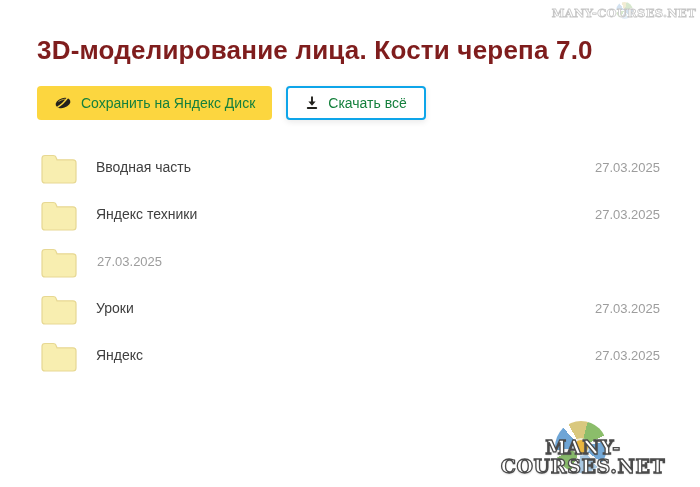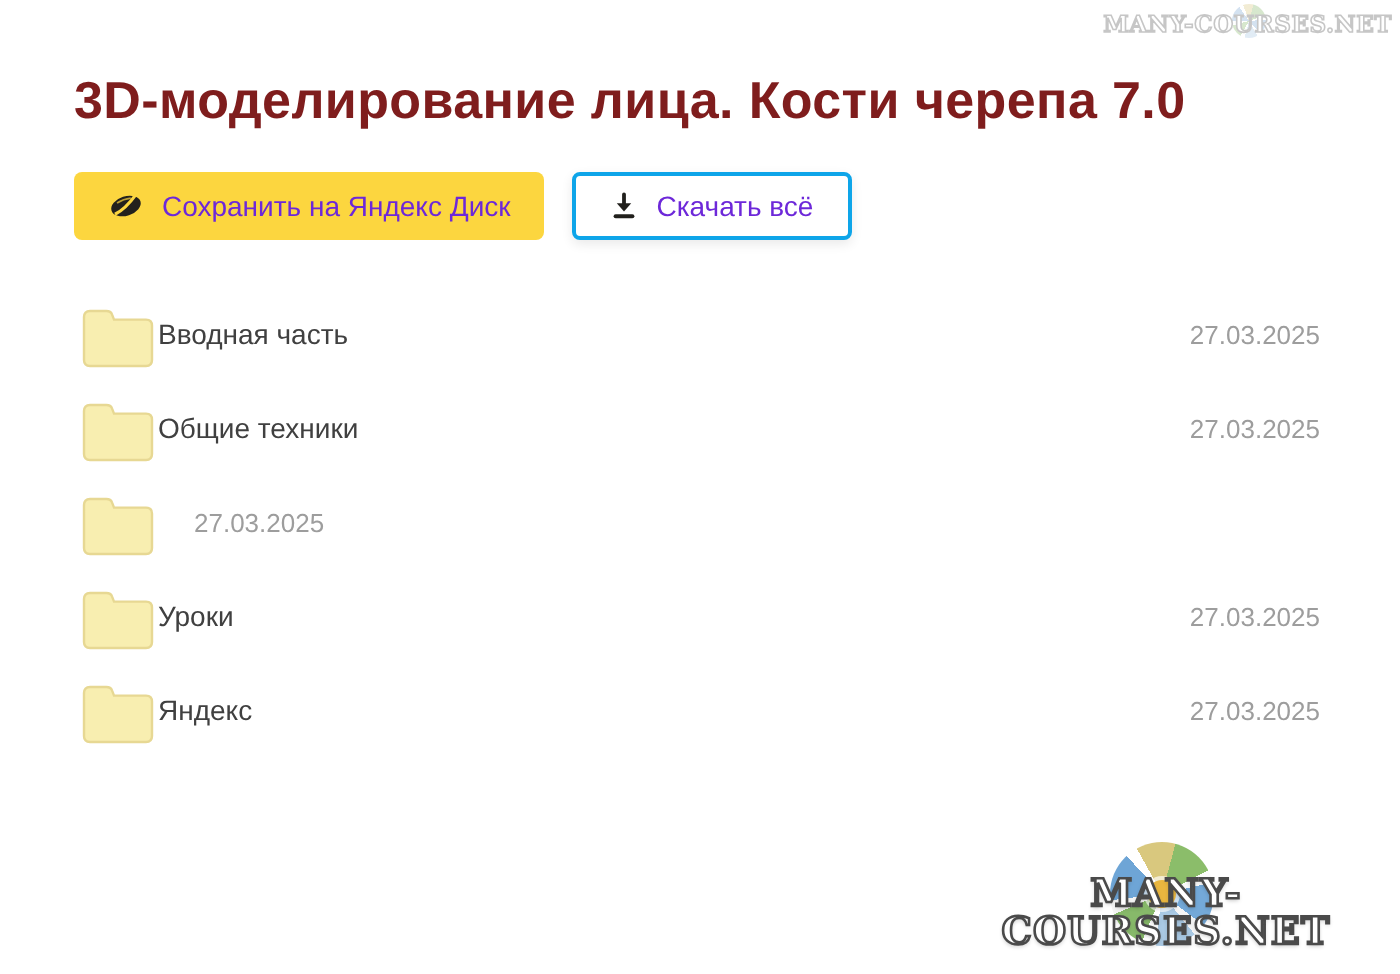--- a/index.html
+++ b/index.html
@@ -14,38 +14,38 @@
   .page-title {
     margin:0 0 20px 0;
     font-size:26px; font-weight:700; color:#7f1d1d; letter-spacing:0.2px;
     line-height:1.15;
   }
 
   .toolbar { display:flex; align-items:center; gap:14px; margin-bottom:24px; }
   .btn {
     height:34px; display:inline-flex; align-items:center; gap:9px;
     padding:0 17px; border-radius:4px; border:none; cursor:pointer;
-    font-family:inherit; font-size:14px; font-weight:500; color:#6d28d9;
+    font-family:inherit; font-size:14px; font-weight:500; color:#15803d;
     white-space:nowrap;
   }
   .btn-yellow { background:#fcd63f; }
   .btn-white {
     background:#ffffff;
     border:2px solid #0ea5e9;
     box-shadow:0 2px 6px rgba(0,0,0,0.09);
   }
   .btn .ic { display:inline-flex; flex:0 0 auto; }
 
   .file-list { }
   .file-row {
     display:flex; align-items:center; height:47px; cursor:pointer;
   }
   .folder-ic { width:40px; height:36px; margin-left:2px; flex:0 0 auto; }
   .file-name {
-    flex:1;
+    margin-left:17px; flex:1;
     font-size:14px; color:#404040;
   }
   .file-date {
     font-size:13px; color:#9d9d9d;margin-left:18px;
   }
 
   
   .wm-bottom {
     position:absolute; top:419px; right:2px; width:230px; height:58px;
     pointer-events:none;
@@ -142,21 +142,21 @@
     <span class="file-name">Вводная часть</span>
     <span class="file-date">27.03.2025</span>
   </div>
 
   <div class="file-row">
     <span class="ic folder-ic">
       <svg width="40" height="36" viewBox="0 0 40 36">
         <path d="M3 31 L3 9.5 Q3 6.5 6 6.5 L14.2 6.5 Q16.4 6.5 17 8.2 L18 10.8 L34 10.8 Q37 10.8 37 13.8 L37 31 Q37 34 34 34 L6 34 Q3 34 3 31 Z" fill="#f8eeb0" stroke="#e7d893" stroke-width="1.2"></path>
       </svg>
     </span>
-    <span class="file-name">Общие техники</span>
+    <span class="file-name">Яндекс техники</span>
     <span class="file-date">27.03.2025</span>
   </div>
 
   <div class="file-row">
     <span class="ic folder-ic">
       <svg width="40" height="36" viewBox="0 0 40 36">
         <path d="M3 31 L3 9.5 Q3 6.5 6 6.5 L14.2 6.5 Q16.4 6.5 17 8.2 L18 10.8 L34 10.8 Q37 10.8 37 13.8 L37 31 Q37 34 34 34 L6 34 Q3 34 3 31 Z" fill="#f8eeb0" stroke="#e7d893" stroke-width="1.2"></path>
       </svg>
     </span>
     <span class="file-date">27.03.2025</span>

